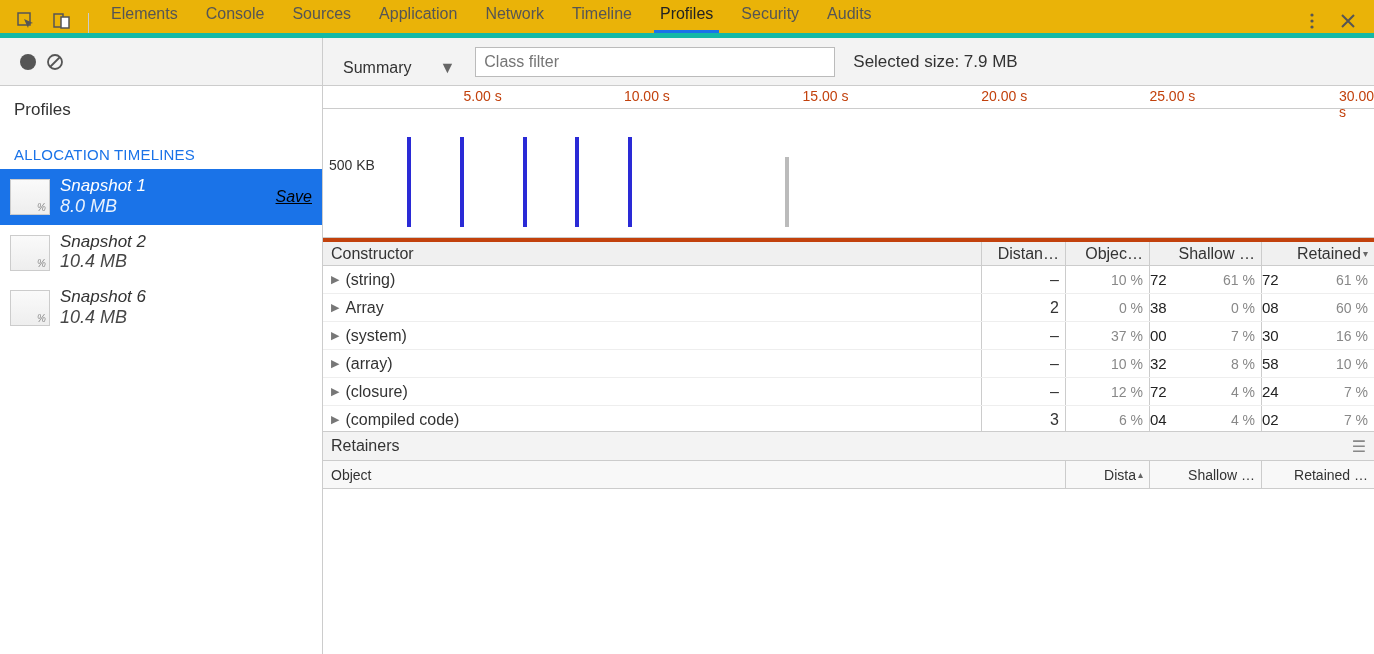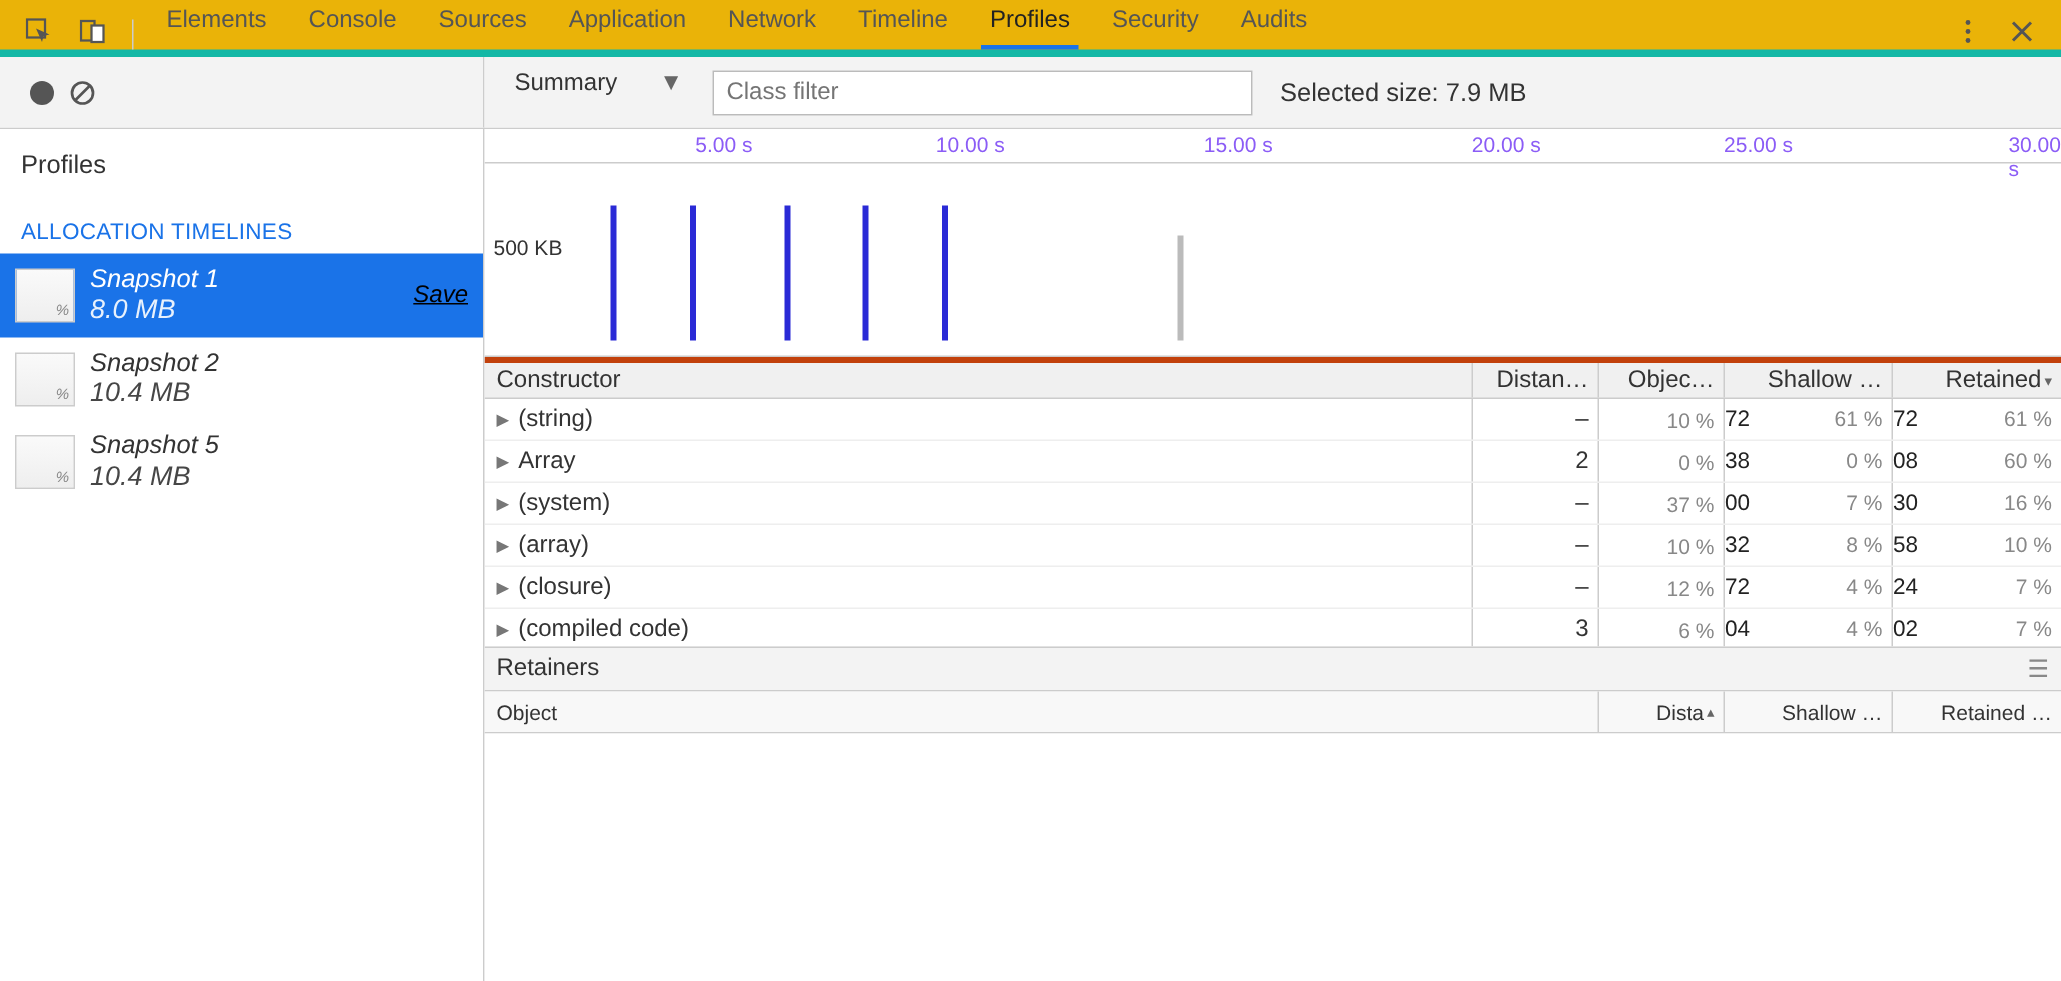--- a/index.html
+++ b/index.html
@@ -13,21 +13,21 @@
 .tab { padding: 0 14px; display: flex; align-items: center; color: #555; font-size: 16px; cursor: pointer; position: relative; }
 .tab.active { color: #222; }
 .tab.active::after { content: ""; position: absolute; bottom: 0; left: 8px; right: 8px; height: 3px; background: #1a73e8; }
 .topbar-right { margin-left: auto; display: flex; align-items: center; }
 
 
 .toolbar { height: 48px; display: flex; align-items: stretch; border-bottom: 1px solid #ccc; }
 .toolbar-left { width: 323px; border-right: 1px solid #ccc; display: flex; align-items: center; padding: 0 10px; background: #f3f3f3; }
 .rec-dot { width: 16px; height: 16px; border-radius: 50%; background: #555; margin: 0 10px; cursor:pointer;}
 .toolbar-right { flex: 1; display: flex; align-items: center; background: #f3f3f3; }
-.summary-dd { margin-left: 12px; display: flex; align-items: flex-start; height: 30px; padding: 0 8px; cursor: pointer; color:#333; font-size:16px;}
+.summary-dd { margin-left: 12px; display: flex; align-items: flex-end; height: 30px; padding: 0 8px; cursor: pointer; color:#333; font-size:16px;}
 .summary-dd .chev { margin-left: 28px; color:#666; }
 .filter-input { margin-left: 12px; width: 360px; height: 30px; border: 1px solid #bbb; padding: 0 8px; font-size: 16px; color:#555; background:#fff;}
 .selsize { margin-left: 18px; font-size: 17px; color: #333; }
 
 
 .main { display: flex; height: calc(654px - 38px - 48px); }
 .sidebar { width: 323px; border-right: 1px solid #ccc; background: #fff; }
 .sidebar-title { font-size: 17px; color: #333; padding: 14px 14px 8px; }
 .sidebar-heading { font-size: 15px; color: #1a73e8; padding: 18px 14px 6px; letter-spacing: .2px; }
 .snapshot { display: flex; align-items: center; padding: 8px 10px; cursor: pointer; font-style: italic; }
@@ -37,21 +37,21 @@
 .snap-name { font-size: 17px; line-height: 1.1; }
 .snap-size { font-size: 18px; opacity: .9; }
 .snap-text{display:flex;flex-direction:column;}
 .snap-save { margin-left: auto; text-decoration: underline; font-size: 16px; color:#000000; }
 
 .content { flex: 1; display: flex; flex-direction: column; overflow:hidden; }
 
 
 .timeline { height: 152px; border-bottom: 1px solid #ccc; position: relative; background: #fff; }
 .tl-ticks { position: absolute; top: 2px; left: 0; right: 0; height: 20px; }
-.tl-tick { position: absolute; top: 0; font-size: 14px; color: #8b5cf6; transform: translateX(-100%); }
+.tl-tick { position: absolute; top: 0; font-size: 14px; color: #c2410c; transform: translateX(-100%); }
 .tl-ylabel { position: absolute; left: 6px; bottom: 64px; font-size: 14px; color: #333; }
 .tl-bar { position: absolute; width: 4px; background: #2a2ad6; bottom: 10px; }
 .tl-bar.gray { background: #bbb; }
 .tl-ruler{position:absolute;top:22px;left:0;right:0;height:1px;background:#ccc;}
 
 
 .tbl-head, .tbl-row { display: flex; align-items: center; font-size: 16px; }
 .tbl-head { height: 28px; background: #f0f0f0; border-top: 4px solid #c2410c; border-bottom: 1px solid #ccc; color: #333; }
 .col-ctor { flex: 1; padding-left: 8px; border-right: 1px solid #ccc; height:100%; display:flex; align-items:center;}
 .col { width: 84px; border-right: 1px solid #ccc; height:100%; display:flex; align-items:center; justify-content:flex-end; padding-right:6px; overflow:hidden; white-space:nowrap;}
@@ -153,21 +153,21 @@
         <div class="snapshot">
           <div class="snap-icon"></div>
           <div class="snap-text">
             <div class="snap-name">Snapshot 2</div>
             <div class="snap-size">10.4 MB</div>
           </div>
         </div>
         <div class="snapshot">
           <div class="snap-icon"></div>
           <div class="snap-text">
-            <div class="snap-name">Snapshot 5</div>
+            <div class="snap-name">Snapshot 6</div>
             <div class="snap-size">10.4 MB</div>
           </div>
         </div>
       </div>
   </div>
 
   <div class="content">
     <div class="timeline" id="timeline">
       <div class="tl-ruler"></div>
       <div class="tl-ticks" id="tl-ticks">

